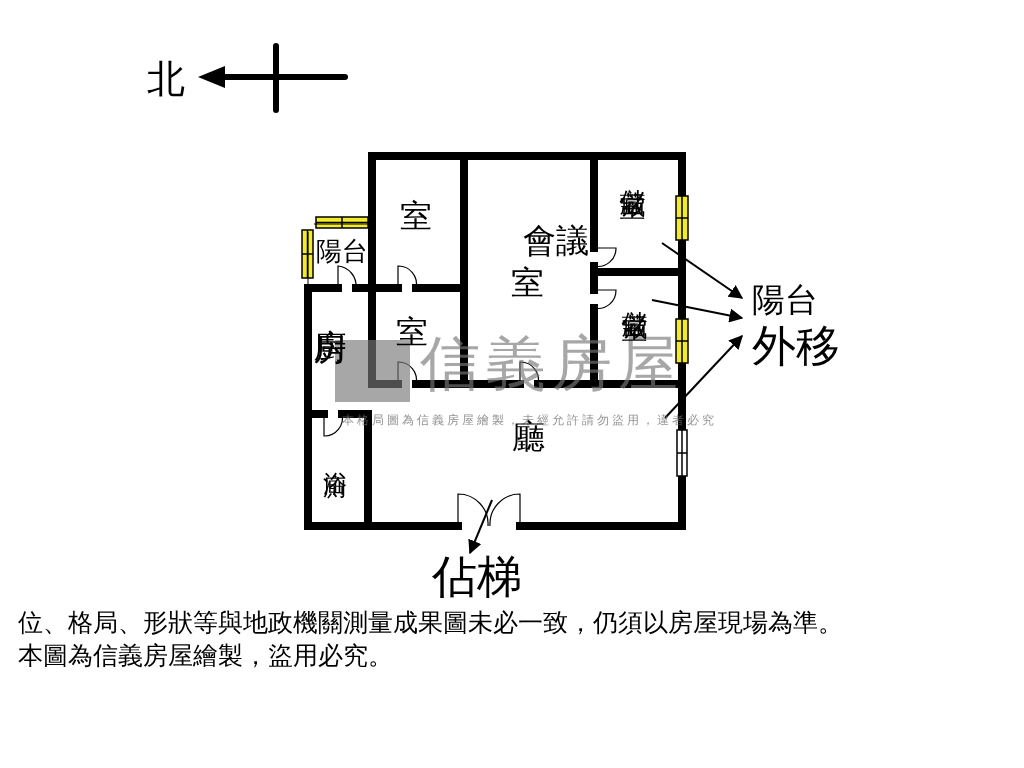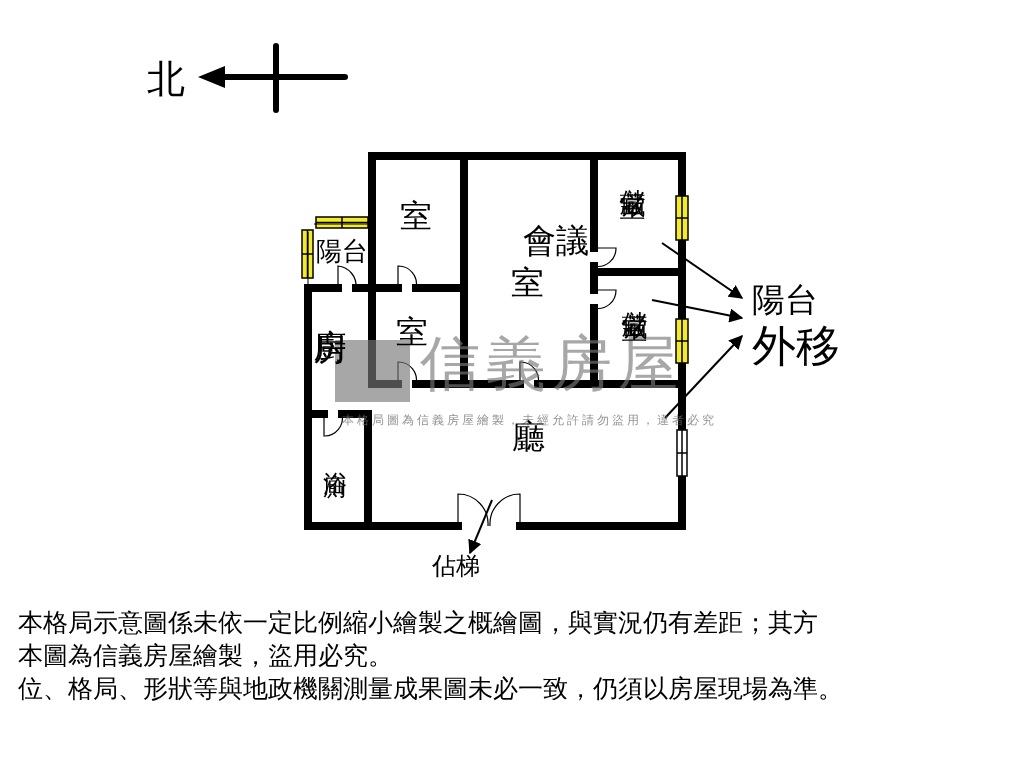--- a/index.html
+++ b/index.html
@@ -122,19 +122,18 @@
 <div class="lbl vert" style="left:620px;top:168px;font-size:26px;">儲藏室</div>
 <div class="lbl vert" style="left:622px;top:290px;font-size:26px;">儲藏室</div>
 
 <div class="lbl" style="left:316px;top:238px;font-size:26px;">陽台</div>
 <div class="lbl vert" style="left:314px;top:302px;font-size:33px;">廚房</div>
 <div class="lbl vert" style="left:323px;top:452px;font-size:24px;">浴廁</div>
 <div class="lbl" style="left:512px;top:420px;font-size:33px;">廳</div>
 
 <div class="lbl" style="left:752px;top:283px;font-size:33px;">陽台</div>
 <div class="lbl" style="left:752px;top:324px;font-size:44px;">外移</div>
-<div class="lbl" style="left:432px;top:554px;font-size:24px;">佔梯</div>
+<div class="lbl" style="left:432px;top:554px;font-size:45px;">佔梯</div>
 
 <div class="note">
-  <div>本格局示意圖係未依一定比例縮小繪製之概繪圖，與實況仍有差距；其方</div>
+  <div>位、格局、形狀等與地政機關測量成果圖未必一致，仍須以房屋現場為準。</div>
   <div>本圖為信義房屋繪製，盜用必究。</div>
-  <div>位、格局、形狀等與地政機關測量成果圖未必一致，仍須以房屋現場為準。</div>
 </div>
 
 </body></html>

